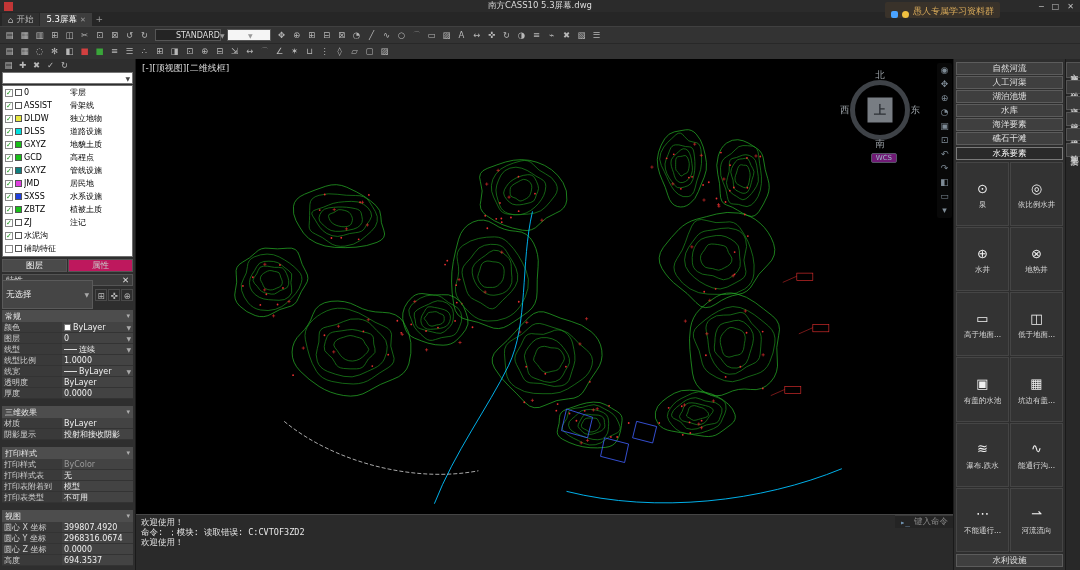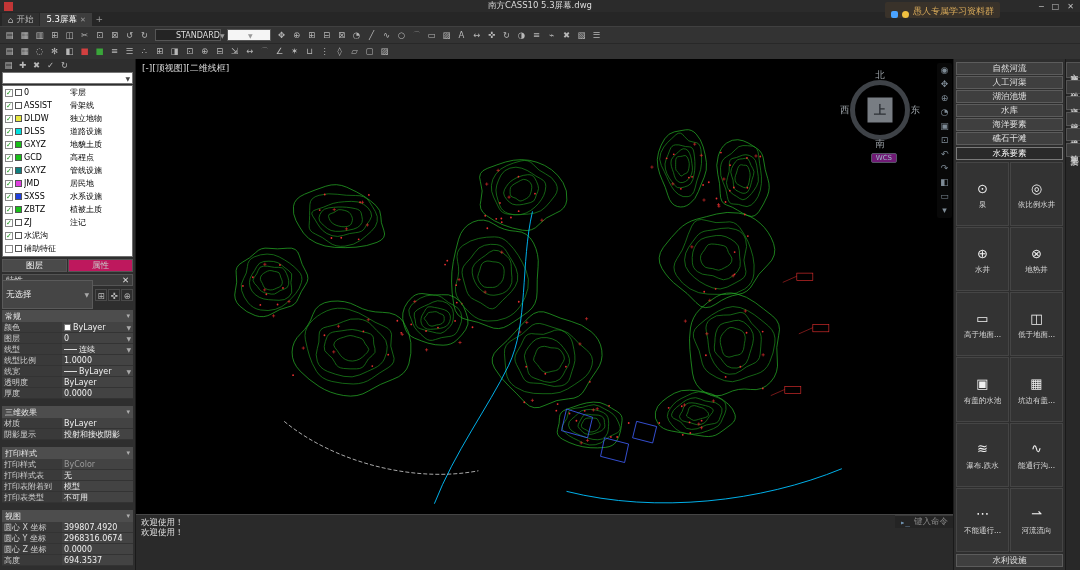--- a/index.html
+++ b/index.html
@@ -688,20 +688,21 @@
             <div class="tbicon">↶</div>
             <div class="tbicon">↷</div>
             <div class="tbicon">◧</div>
             <div class="tbicon">▭</div>
             <div class="tbicon">▾</div>
           </div>
       </div>
       <div class="cmd">
         <div id="cmd-lines">
             <div class="cmd-line">欢迎使用！</div>
+            <div class="cmd-line">命令: ；模块: 读取错误: C:CVTOF3ZD2</div>
             <div class="cmd-line">欢迎使用！</div>
           </div>
         <div class="cmd-input">
           <span class="cmd-badge">▸_</span>
           <span class="cmd-ph">键入命令</span>
         </div>
       </div>
     </div>
 
     <div class="palette">

